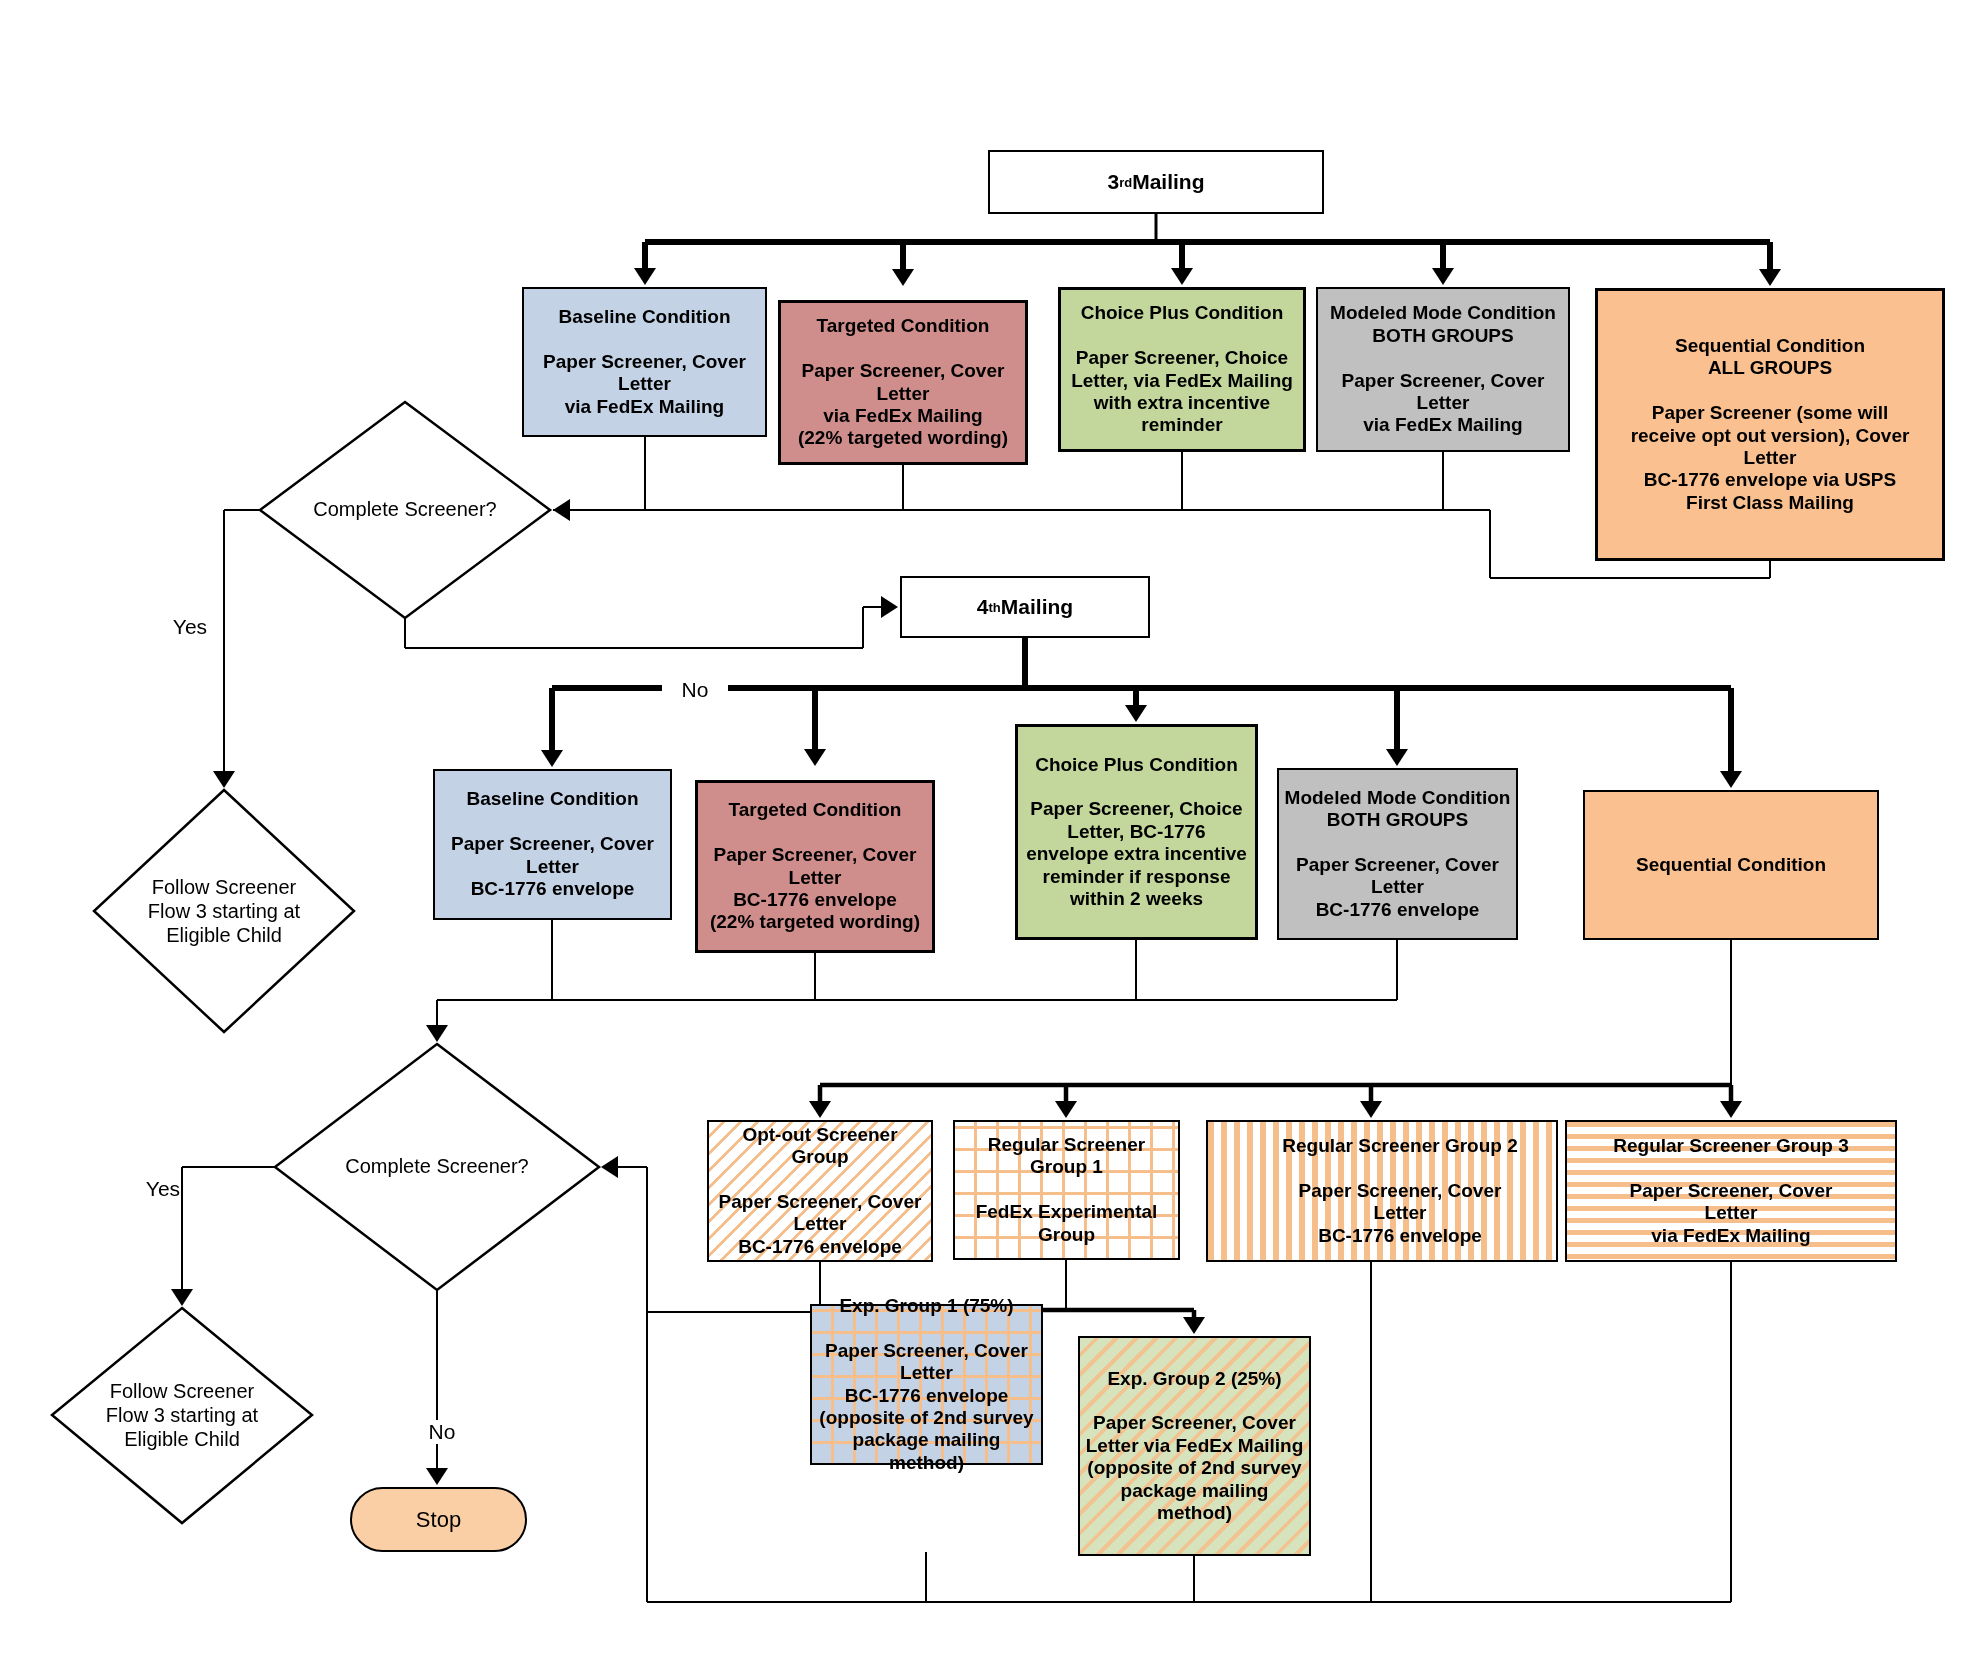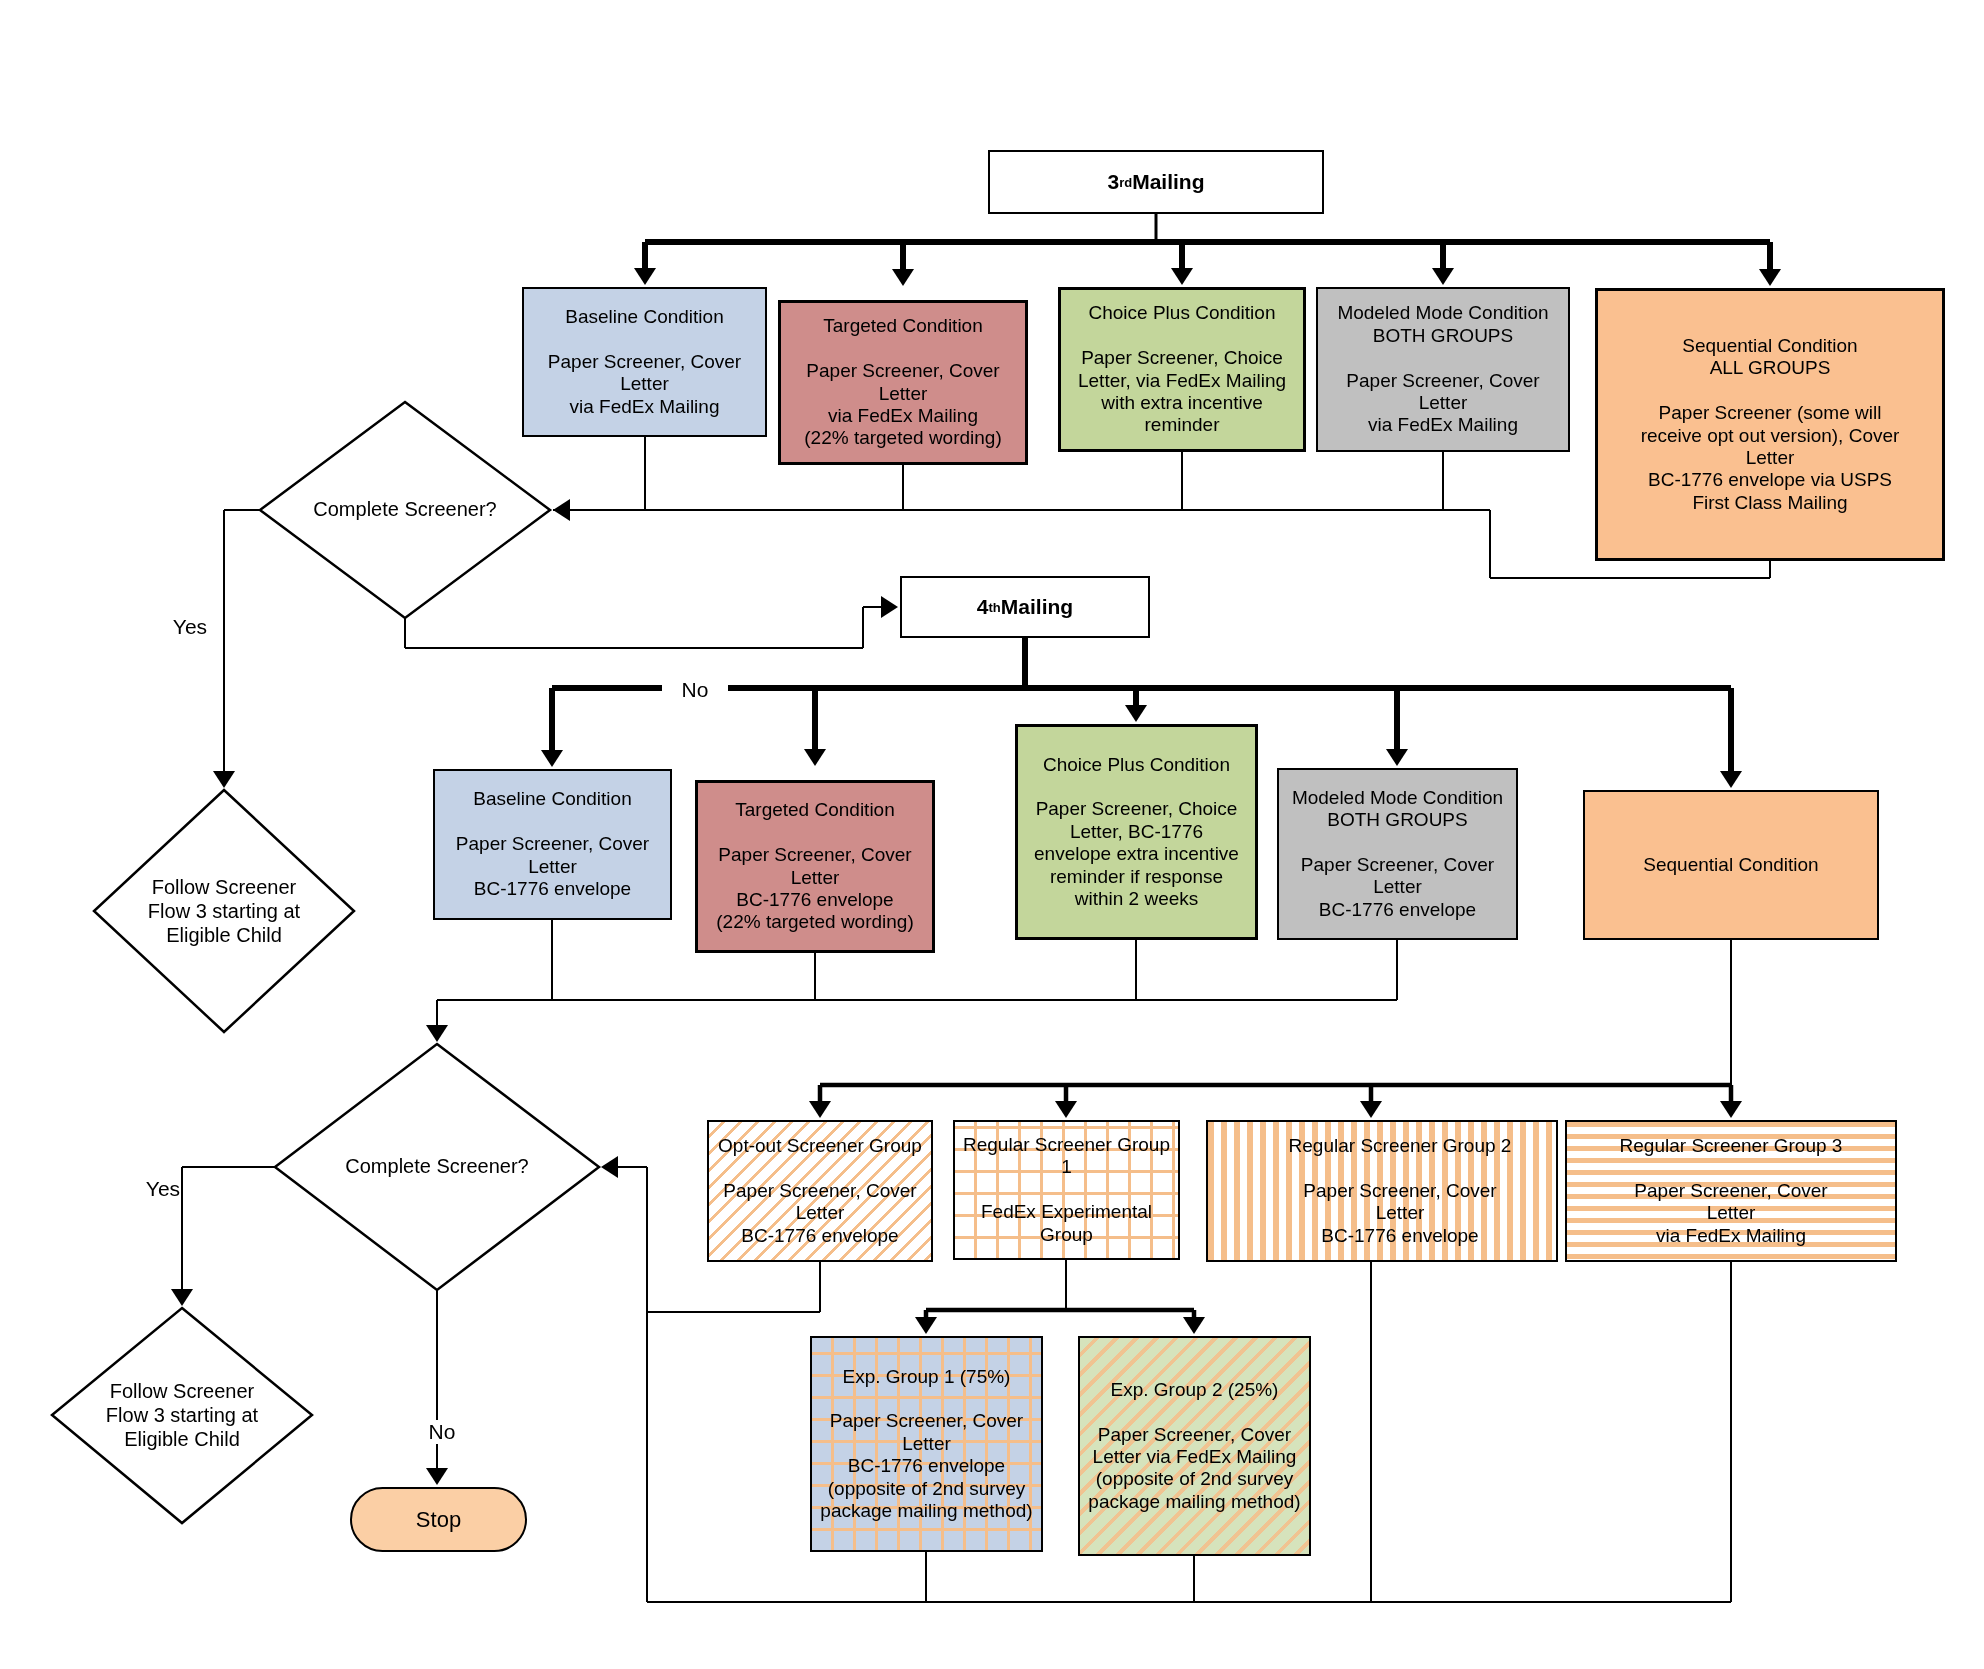--- a/index.html
+++ b/index.html
@@ -14,21 +14,21 @@
   }
   .mailing{
     position:absolute;display:flex;align-items:center;justify-content:center;
     background:#fff;border:2.5px solid #000;box-sizing:border-box;
     font-size:21px;font-weight:bold;
   }
   .mailing sup{font-size:13px;font-weight:bold;}
   .node{
     position:absolute;display:flex;align-items:center;justify-content:center;
     text-align:center;white-space:pre-line;font-size:19px;line-height:1.18;
-    box-sizing:border-box;padding:2px 4px;
+    box-sizing:border-box;padding:2px 4px;font-weight:bold;
   }
   .b-thin{border:2px solid #000;}
   .b-med{border:2.5px solid #000;}
   .b-thick{border:3.5px solid #000;}
   .f-blue{background:var(--c-blue);}
   .f-red{background:var(--c-red);margin-top:12px;}
   .f-green{background:var(--c-green);}
   .f-gray{background:var(--c-gray);}
   .f-orange{background:var(--c-orange);}
   .pat-diag{background-color:#fff;
@@ -207,21 +207,21 @@
 
 Paper Screener, Cover
 Letter
 BC-1776 envelope</div>
   <div class="node pat-horiz b-med" style="left:1565px;top:1120px;width:332px;height:142px;">Regular Screener Group 3
 
 Paper Screener, Cover
 Letter
 via FedEx Mailing</div>
 
-  <div class="node pat-grid-blue b-med" style="left:810px;top:1336px;width:233px;height:216px;">Exp. Group 1 (75%)
+  <div class="node pat-grid-blue b-med" style="left:810px;top:1304px;width:233px;height:161px;">Exp. Group 1 (75%)
 
 Paper Screener, Cover
 Letter
 BC-1776 envelope
 (opposite of 2nd survey
 package mailing method)</div>
   <div class="node pat-diag-green b-med" style="left:1078px;top:1336px;width:233px;height:220px;">Exp. Group 2 (25%)
 
 Paper Screener, Cover
 Letter via FedEx Mailing

